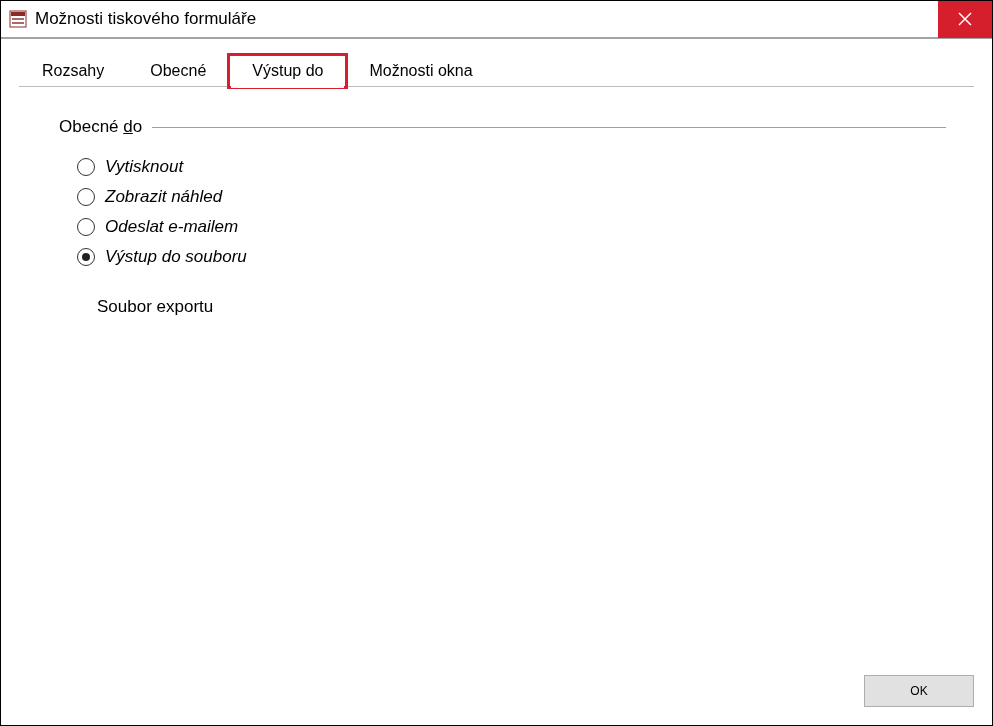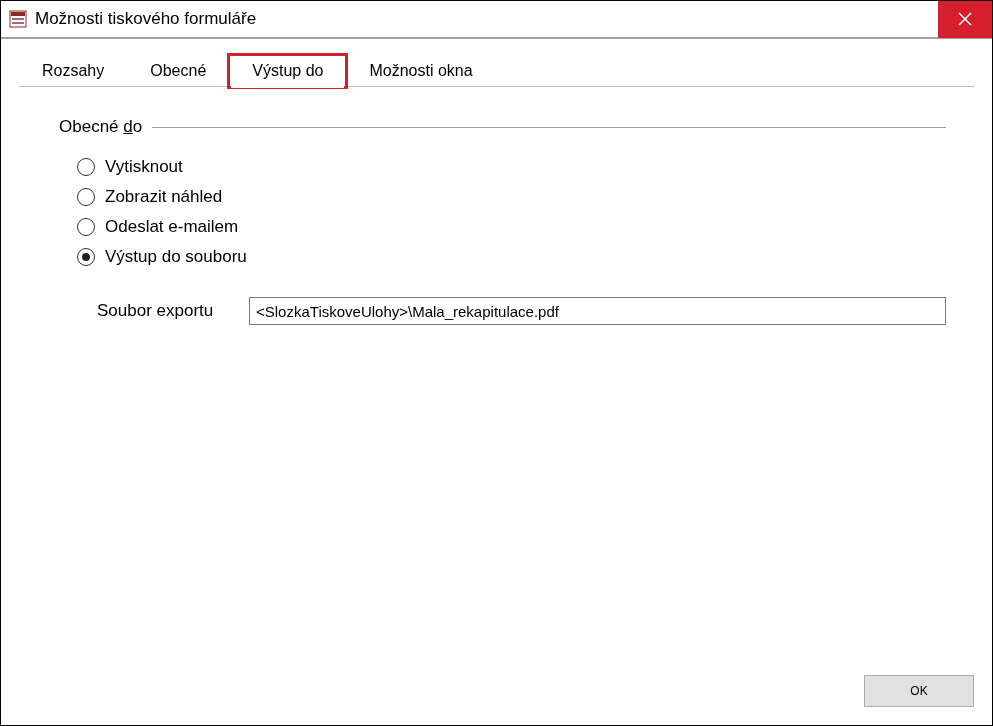--- a/index.html
+++ b/index.html
@@ -108,20 +108,21 @@
       height: 1px;
       background: #9e9e9e;
     }
     .section-header .label {
       font-size: 17px;
       font-weight: 400;
     }
     .section-header .label b.u { text-decoration: underline; font-weight: inherit; }
     .radio-group {
       margin-left: 18px;
+      font-style: italic;
     }
     .radio-row {
       display: flex;
       align-items: center;
       margin-bottom: 10px;
       cursor: pointer;
     }
     .radio {
       width: 18px;
       height: 18px;
@@ -139,21 +140,21 @@
       height: 8px;
       border-radius: 50%;
       background: #222;
     }
     .radio-label { font-size: 17px; }
     .field-row {
       display: flex;
       align-items: center;
       margin-top: 30px;
       margin-left: 38px;
-      gap: 22px;
+      gap: 16px;
     }
     .field-label {
       font-size: 17px;
       min-width: 130px;
     }
     .text-input {
       flex: 1;
       height: 28px;
       border: 1px solid #7a7a7a;
       padding: 2px 6px;
@@ -230,20 +231,19 @@
         <span class="radio-label">Odeslat e-mailem</span>
       </div>
       <div class="radio-row">
         <span class="radio checked"></span>
         <span class="radio-label">Výstup do souboru</span>
       </div>
     </div>
 
     <div class="field-row">
       <span class="field-label">Soubor exportu</span>
-      <input class="text-input" type="text" value="&lt;SlozkaTiskoveUlohy&gt;\Mala_rekapitulace.pdf" style="">
     </div>
   </div>
 
   <div class="footer">
     <div class="ok-btn">OK</div>
   </div>
 </div>
 
 </body></html>

